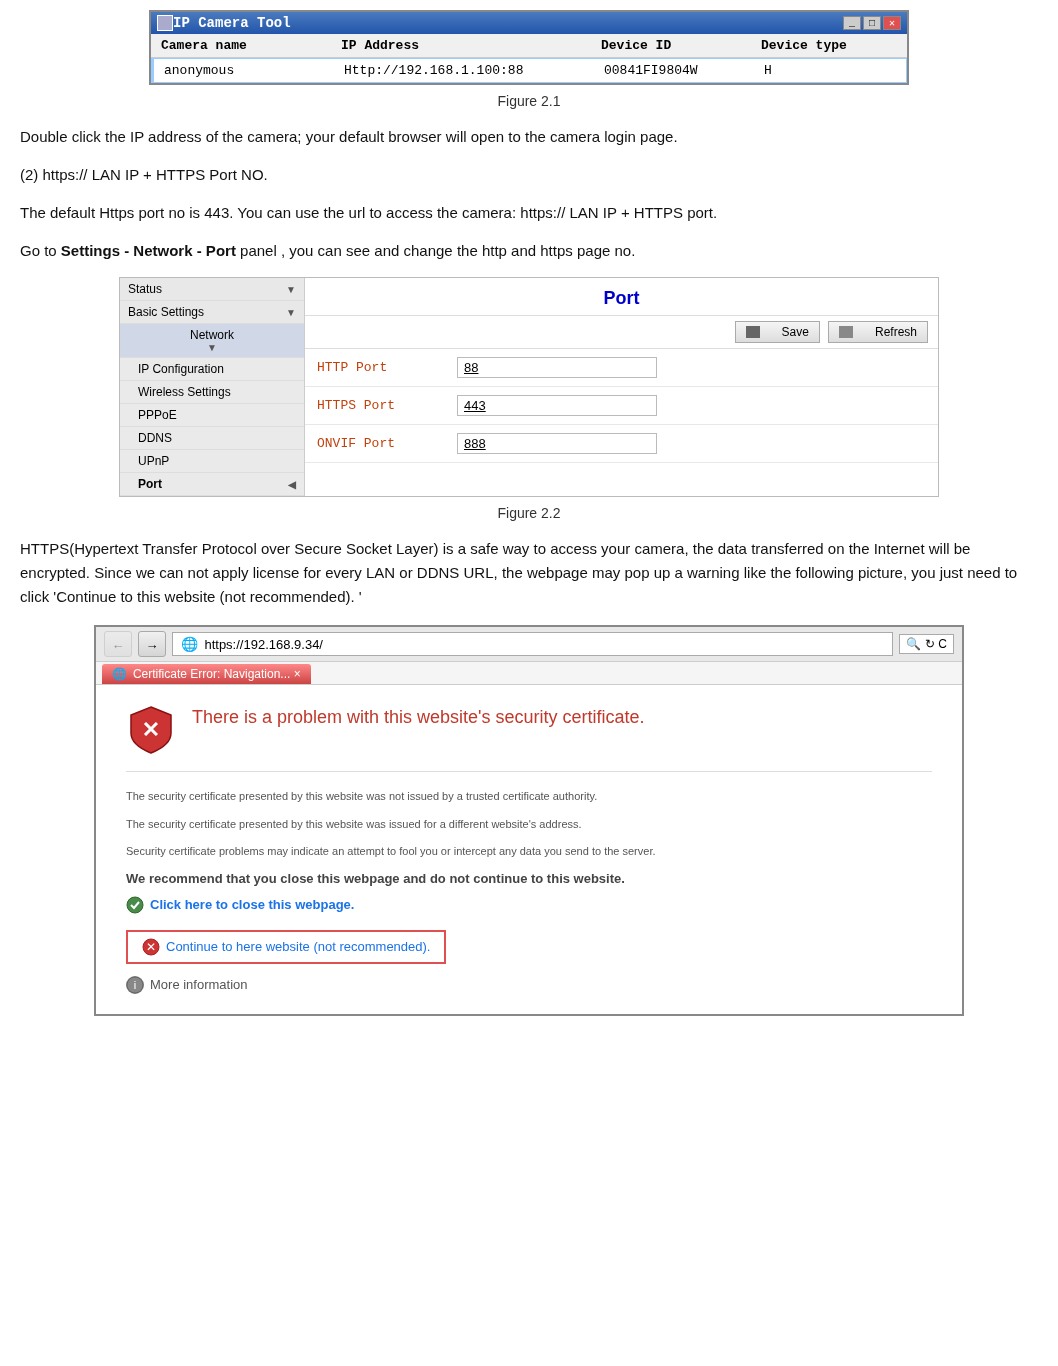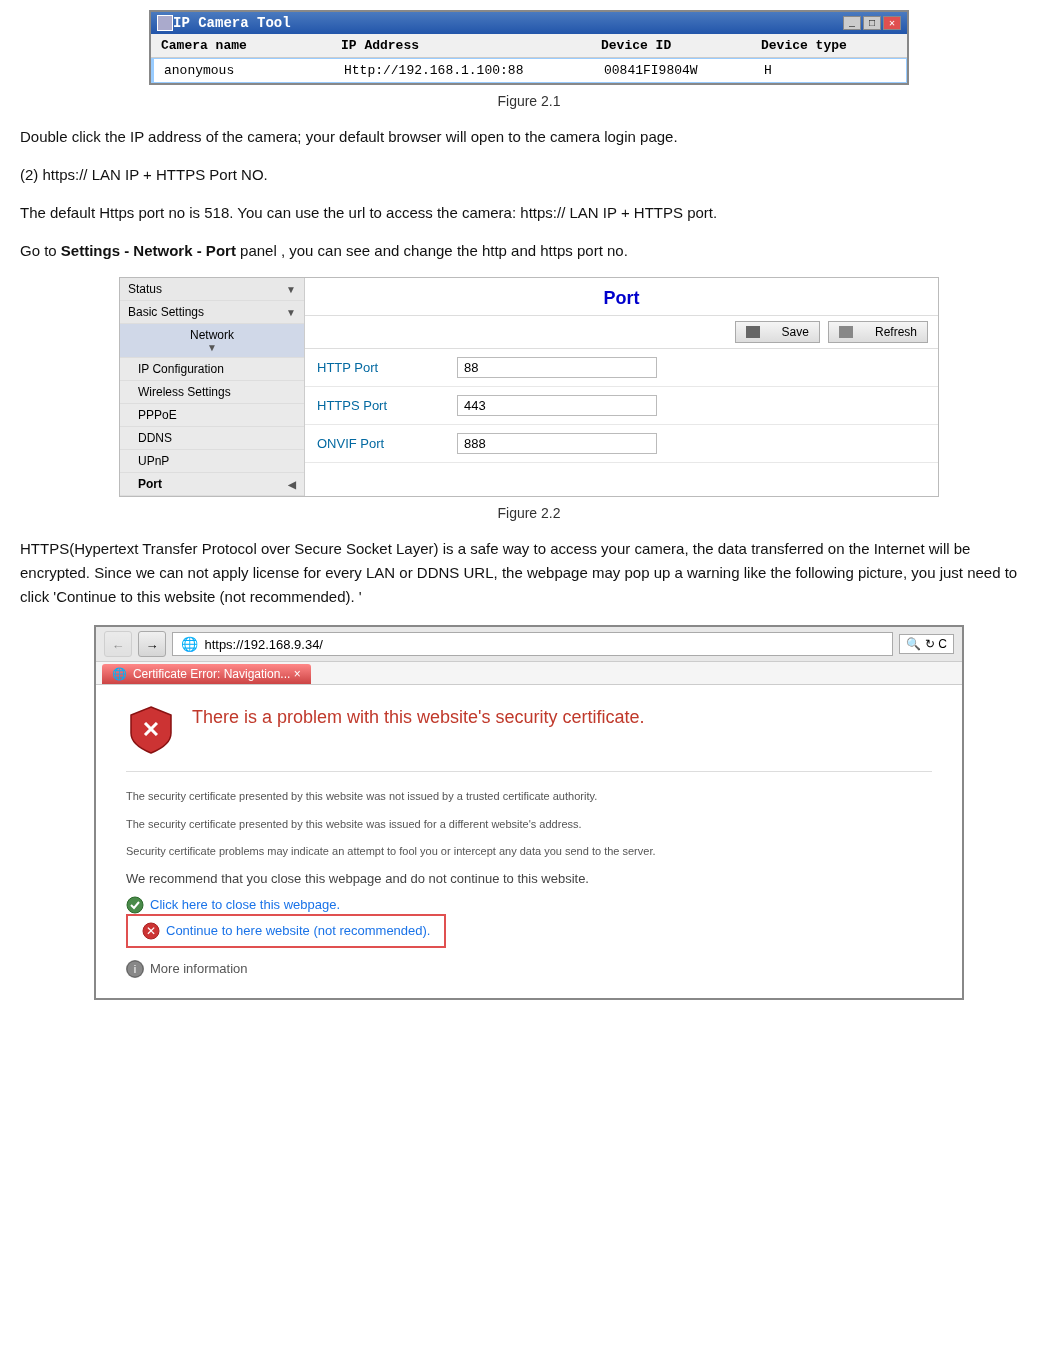--- a/index.html
+++ b/index.html
@@ -171,29 +171,31 @@
       border-collapse: collapse;
     }
     .port-table tr {
       border-bottom: 1px solid #e8e8e8;
     }
     .port-table td {
       padding: 8px 12px;
       font-size: 13px;
     }
     .port-table td:first-child {
-      color: #0369a1;
+      color: #c2410c;
       width: 140px;
+      font-family: Liberation Mono, monospace;
     }
     .port-input {
       border: 1px solid #bbb;
       padding: 2px 6px;
       width: 200px;
       font-size: 13px;
       background: #fff;
+      text-decoration: underline;
     }
 
     
     .browser-figure {
       border: 2px solid #888;
       width: 870px;
       margin: 16px auto 0 auto;
       background: #fff;
     }
     .browser-nav {
@@ -286,34 +288,35 @@
       font-weight: normal;
       line-height: 1.4;
     }
     .cert-body-text {
       color: #555;
       font-size: 11px;
       line-height: 1.6;
       margin-bottom: 10px;
     }
     .cert-recommend {
-      font-weight: normal;
+      font-weight: bold;
       font-size: 13px;
       color: #444;
       margin: 0 0 10px 0;
     }
     .cert-link {
       color: #1a73e8;
       font-size: 13px;
       text-decoration: none;
       display: flex;
       align-items: center;
       gap: 6px;
-      margin-bottom: 0;
+      margin-bottom: 16px;
       cursor: pointer;
+      font-weight: bold;
     }
     .link-icon {
       width: 18px;
       height: 18px;
     }
     .continue-btn {
       display: inline-flex;
       align-items: center;
       gap: 6px;
       padding: 6px 14px;
@@ -369,25 +372,25 @@
     <span>anonymous</span>
     <span>Http://192.168.1.100:88</span>
     <span>00841FI9804W</span>
     <span>H</span>
   </div>
 </div>
 <div class="figure-caption">Figure 2.1</div>
 
 <p class="main-text">Double click the IP address of the camera; your default browser will open to the camera login page.</p>
 <p class="main-text">(2) https:// LAN IP + HTTPS Port NO.</p>
-<p class="main-text">The default Https port no is 518. You can use the url to access the camera: https:// LAN IP + HTTPS port.</p>
+<p class="main-text">The default Https port no is 443. You can use the url to access the camera: https:// LAN IP + HTTPS port.</p>
 <p class="main-text">
   <span>Go to </span>
   <b>Settings - Network - Port</b>
-  <span> panel , you can see and change the http and https port no.</span>
+  <span> panel , you can see and change the http and https page no.</span>
 </p>
 
 <div class="settings-figure">
   <div class="settings-sidebar">
     <div class="sidebar-item">
       <span>Status</span>
       <span class="sidebar-arrow">▼</span>
     </div>
     <div class="sidebar-item">
       <span>Basic Settings</span>

